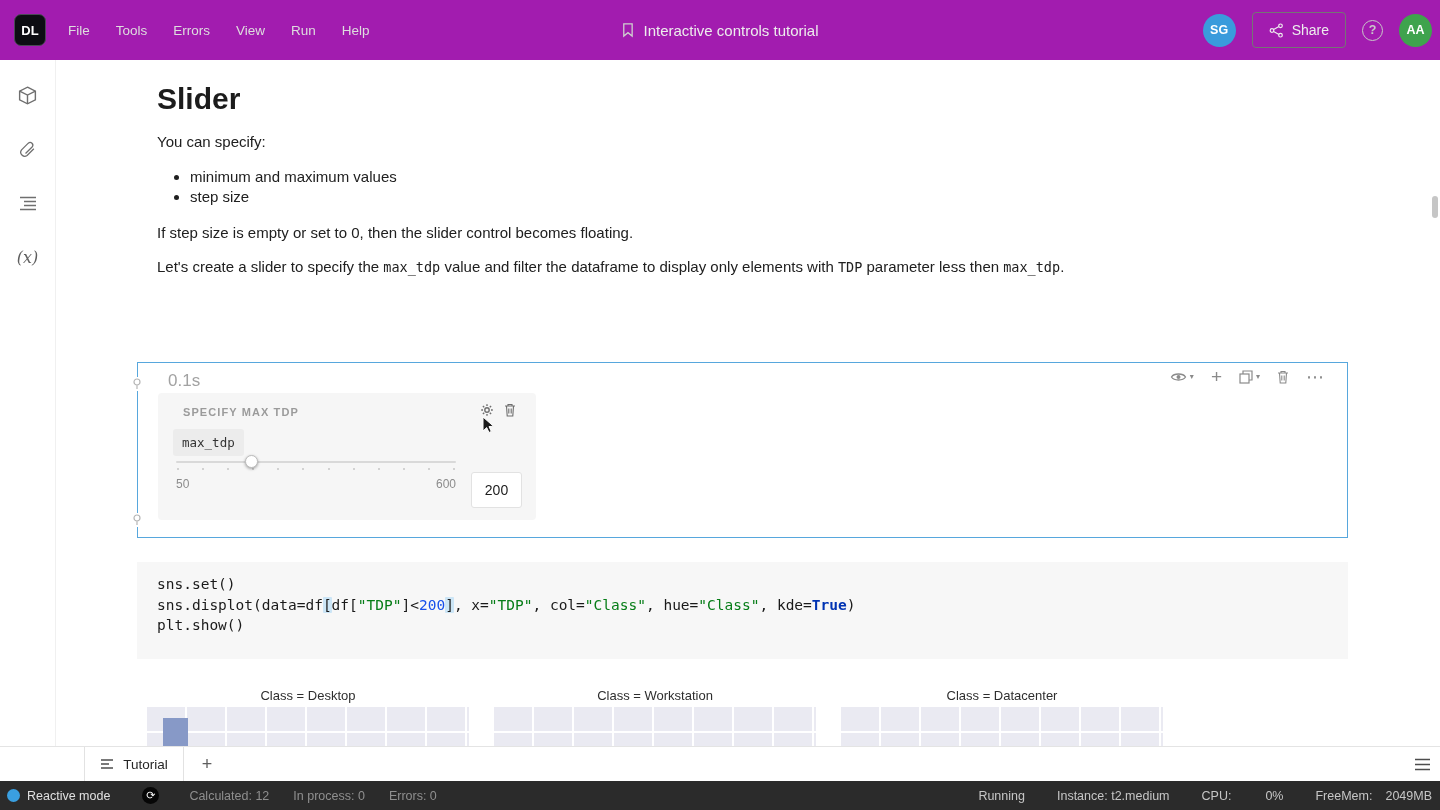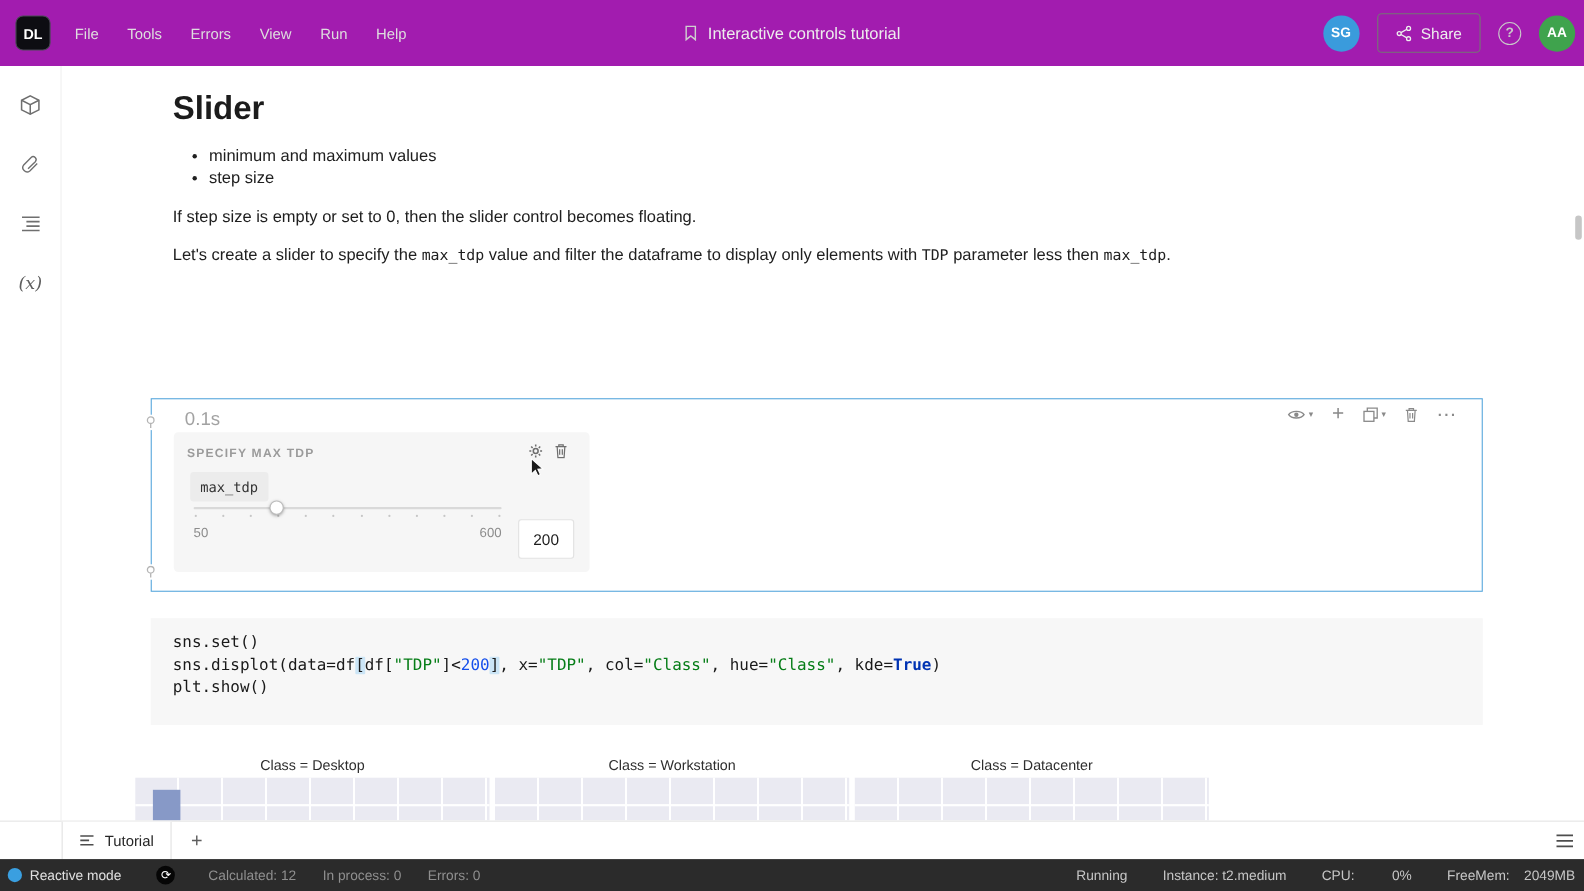--- a/index.html
+++ b/index.html
@@ -58,21 +58,21 @@
                   gap:17px; color:#8a8a8a; }
   .tool { display:flex; align-items:center; gap:3px; cursor:pointer; line-height:0; }
   .chev { font-size:8px; line-height:8px; color:#8a8a8a; }
   .glyph-plus { font-size:19px; line-height:14px; font-weight:400; color:#8a8a8a; }
   .glyph-more { font-size:18px; line-height:10px; letter-spacing:1px; color:#8a8a8a; }
   .gutter-pin { position:absolute; left:-6px; background:#fff; line-height:0; padding:1px 0; cursor:grab; }
   .pin-top { top:14px; } .pin-bottom { top:150px; }
 
   .ctrl-panel { position:absolute; left:20px; top:30px; width:378px; height:127px;
                 background:#f6f6f6; border-radius:4px; }
-  .panel-title { position:absolute; left:12px; top:13px; font-size:11px; font-weight:600;
+  .panel-title { position:absolute; left:25px; top:13px; font-size:11px; font-weight:600;
                  letter-spacing:1.1px; color:#9b9b9b; }
   .panel-icon { position:absolute; top:10px; line-height:0; cursor:pointer; }
   .icon-gear { left:322px; } .icon-ptrash { left:346px; }
   .mouse-cursor { position:absolute; left:324px; top:23px; z-index:5; }
   .chip { position:absolute; left:15px; top:36px; padding:6px 9px; background:#ececec;
           border-radius:3px; font-family:"DejaVu Sans Mono", monospace; font-size:12.5px;
           color:#333; cursor:pointer; }
   .slider { position:absolute; left:18px; top:60px; width:280px; height:42px; }
   .track { position:absolute; left:0; top:8px; width:280px; height:2px;
            background:#d9d9d9; border-radius:1px; cursor:pointer; }
@@ -94,36 +94,36 @@
   .code-line { line-height:20.5px; white-space:pre; }
   .tok-str { color:#067D17; }
   .tok-num { color:#1750EB; }
   .tok-kw  { color:#0033B3; font-weight:bold; }
   .brk { background:#cbe5f6; border-radius:1px; }
 
   
   .chart { position:absolute; left:0; top:628px; width:1300px; }
   .ytick { position:absolute; left:120px; top:36px; width:22px; text-align:right;
            font-size:11.5px; color:#3a3a3a; }
-  .facets { display:flex; margin-left:67px; gap:5px; }
+  .facets { display:flex; margin-left:91px; gap:25px; }
   .facet { width:322px; }
   .facet-title { height:14px; font-size:13px; color:#2e2e2e; text-align:center; }
   .plot-area { position:relative; margin-top:5px; height:60px; background-color:#EAEAF2;
                background-image:
                  linear-gradient(#fff,#fff),
                  repeating-linear-gradient(90deg, transparent 0, transparent 38px, #fff 38px, #fff 40px);
                background-size:100% 2px, 100% 100%;
                background-position:0 24px, 0 0;
                background-repeat:no-repeat, repeat; }
   .hist-bar { position:absolute; left:16px; top:11px; width:25px; height:60px; background:#8799C7; }
 
   
   .tabbar { position:absolute; left:0; bottom:29px; width:1440px; height:35px; background:#fff;
             border-top:1px solid #e4e4e4; display:flex; align-items:stretch; z-index:20; }
-  .tab { margin-left:56px; width:100px; border-left:1px solid #e2e2e2; border-right:1px solid #e2e2e2;
+  .tab { margin-left:84px; width:100px; border-left:1px solid #e2e2e2; border-right:1px solid #e2e2e2;
          display:flex; align-items:center; justify-content:center; gap:9px;
          font-size:13.5px; color:#262626; cursor:pointer; background:#fff; }
   .tab-add { width:46px; display:flex; align-items:center; justify-content:center;
              font-size:18px; color:#5e5e5e; cursor:pointer; }
   .tabbar-menu { position:absolute; right:9px; top:0; bottom:0; display:flex;
                  align-items:center; cursor:pointer; }
 
   
   .statusbar { position:absolute; left:0; bottom:0; width:1440px; height:29px; background:#2b2b2b;
                display:flex; align-items:center; font-size:12.5px; z-index:20; }
@@ -207,20 +207,21 @@
   </div>
   <div class="side-btn">
     <span class="vars-glyph">(x)</span>
   </div>
 </aside>
 
 <div class="main">
 
   <div class="doc">
     <h1>Slider</h1>
+    <p class="p2">You can specify:</p>
     <ul>
       <li>minimum and maximum values</li>
       <li>step size</li>
     </ul>
     <p class="p3">If step size is empty or set to 0, then the slider control becomes floating.</p>
     <p class="p4"><span>Let's create a slider to specify the </span><code>max_tdp</code><span> value and filter the dataframe to display only elements with </span><code>TDP</code><span> parameter less then </span><code>max_tdp</code><span>.</span></p>
   </div>
 
   <section class="cell">
     <span class="exec-time">0.1s</span>

